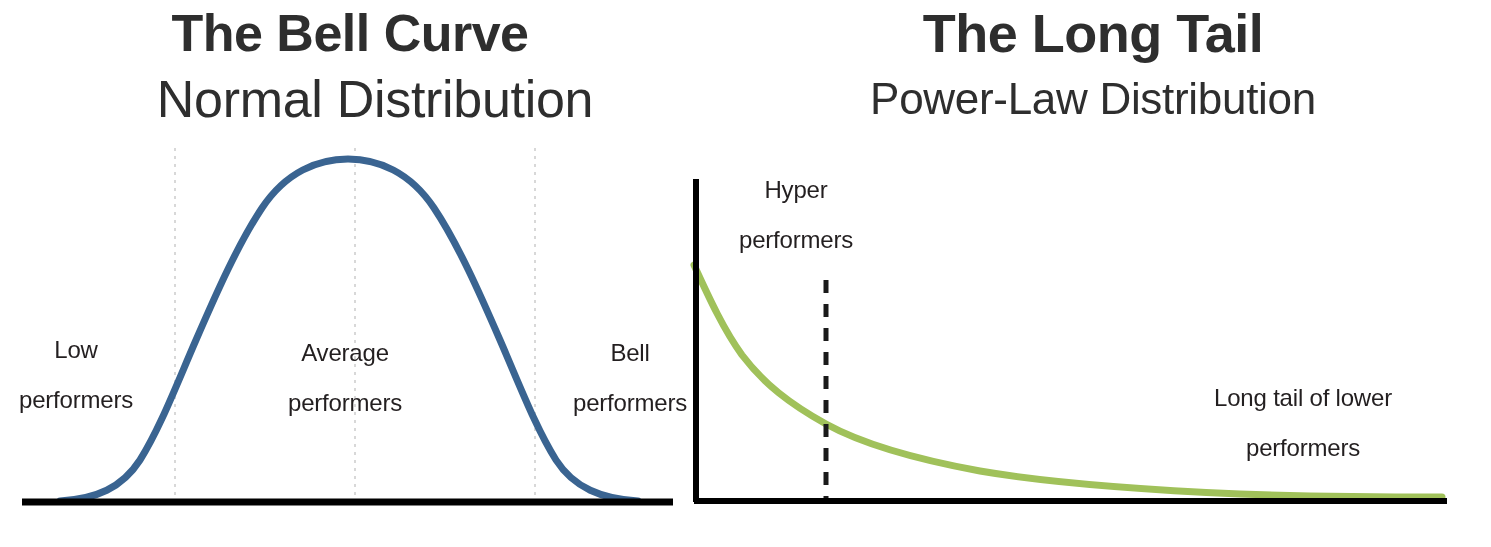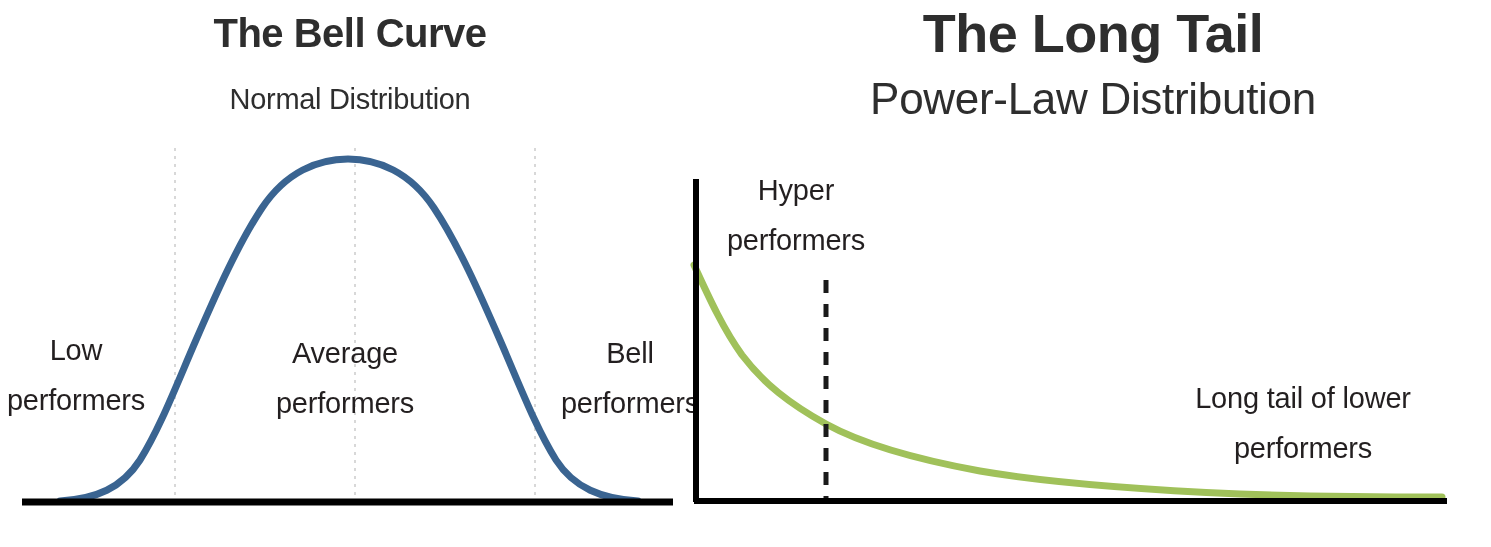--- a/index.html
+++ b/index.html
@@ -40,39 +40,39 @@
     position: absolute;
     text-align: center;
     color: #2e2e2e;
     font-family: "Liberation Sans", sans-serif;
     font-weight: 400;
     letter-spacing: -0.3px;
     white-space: nowrap;
   }
 
   
-  #bell-title    { left: 0px; width: 700px; top: 2px;  font-size: 40px; line-height: 62px; }
-  #bell-subtitle { left: 0px; width: 700px; top: 72px; font-size: 29px; line-height: 54px; }
+  #bell-title    { left: 0px; width: 700px; top: 2px;  font-size: 52px; line-height: 62px; }
+  #bell-subtitle { left: 0px; width: 700px; top: 72px; font-size: 52px; line-height: 54px; padding-left: 25px; }
 
   
   #tail-title    { left: 0px; width: 826px; top: 2px;  font-size: 54px; line-height: 62px; }
   #tail-subtitle { left: 0px; width: 826px; top: 72px; font-size: 44px; line-height: 54px; }
 
   .chart-svg {
     position: absolute;
     left: 0;
     top: 0;
     display: block;
   }
 
   .annot {
     position: absolute;
     color: #231f20;
     font-family: "Liberation Sans", sans-serif;
-    font-size: 29px;
+    font-size: 24px;
     line-height: 50px;
     font-weight: 400;
     text-align: center;
     white-space: nowrap;
     letter-spacing: -0.2px;
   }
   .annot .line { display: block; }
 
   
   #annot-low     { left: 0px;   width: 152px; top: 325px; }

